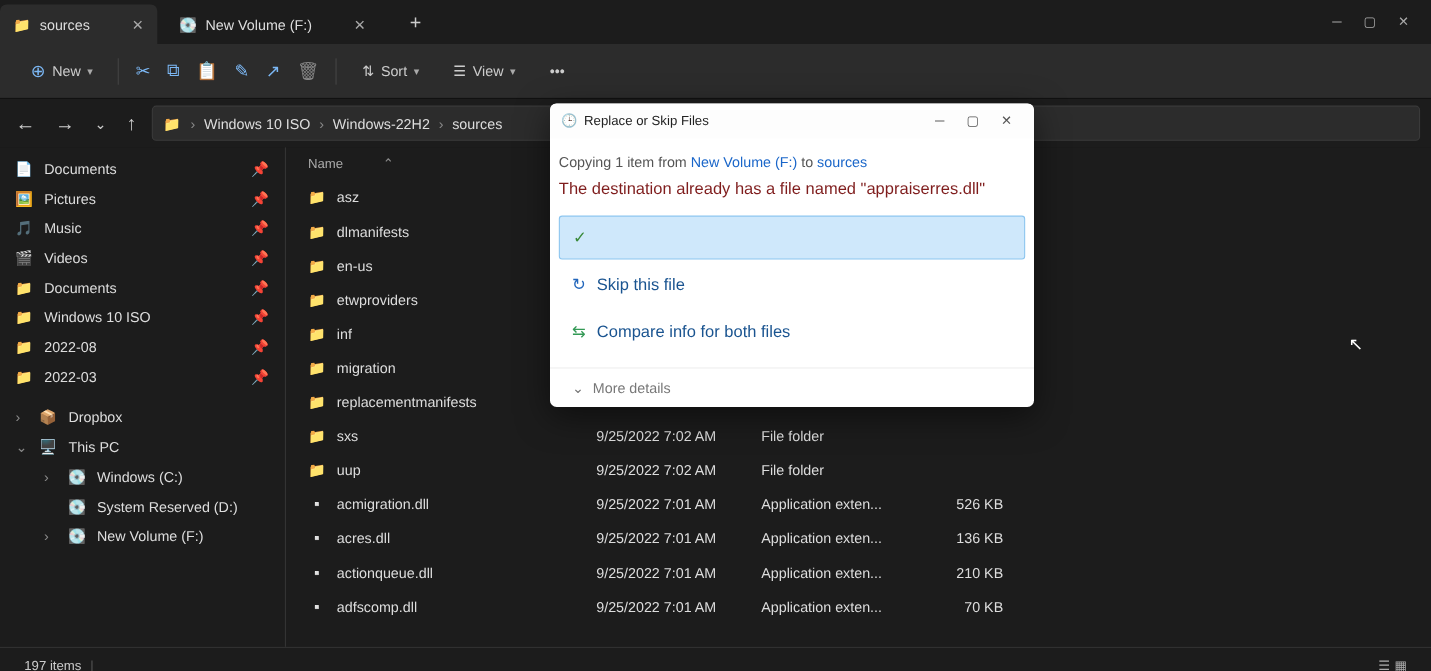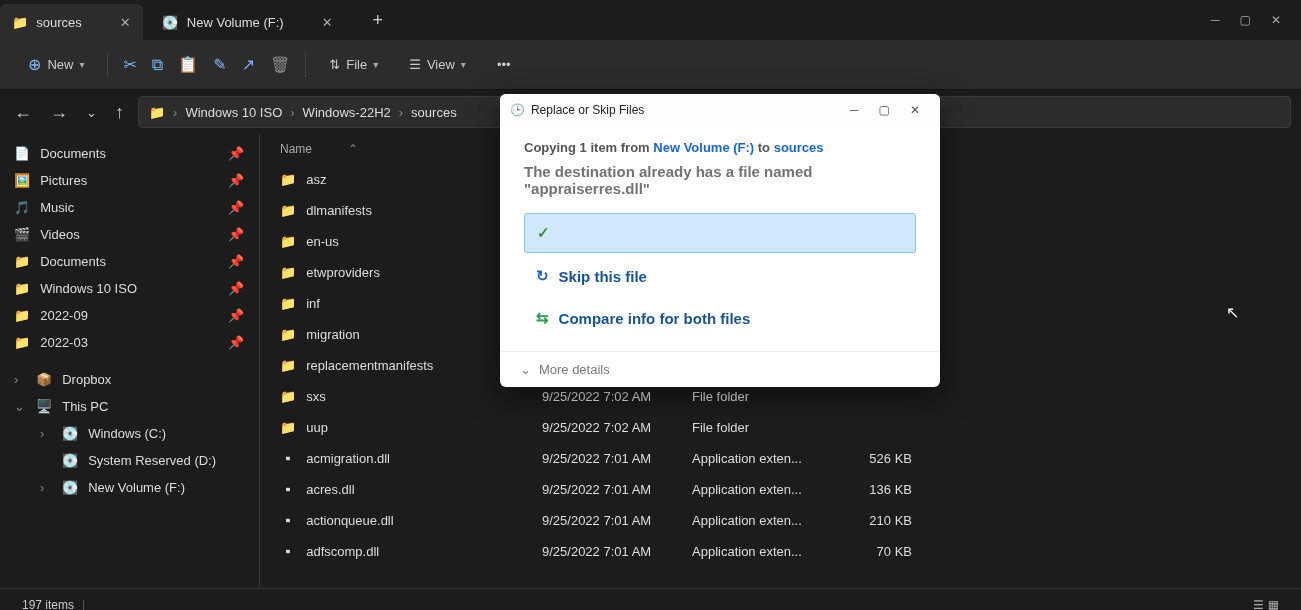--- a/index.html
+++ b/index.html
@@ -36,24 +36,24 @@
 .filerow .ftype { width: 140px; }
 .filerow .fsize { width: 80px; text-align: right; }
 .folder-icon { color: #e8b84a; }
 .file-icon { color: #ccc; }
 .statusbar { height: 33px; background: #1c1c1c; border-top: 1px solid #333; display: flex; align-items: center; padding: 0 22px; font-size: 12px; color: #ccc; }
 .statusbar .viewbtns { margin-left: auto; display:flex; gap:4px; color:#aaa;}
 .dialog { position: absolute; left: 500px; top: 94px; width: 440px; background: #fff; color: #222; border-radius: 6px; box-shadow: 0 8px 30px rgba(0,0,0,0.5); overflow: hidden; z-index: 10; }
 .dlg-title { display: flex; align-items: center; height: 32px; padding: 0 10px; font-size: 12px; background: #fdfdfd; }
 .dlg-title .spacer { flex: 1; }
 .dlg-title .wc { padding: 0 10px; color: #555; }
-.dlg-body { padding: 14px 24px 10px; font-size: 14px; font-weight: bold; }
+.dlg-body { padding: 14px 8px 10px; font-size: 14px; }
 .dlg-copying { font-size: 13px; color: #555; margin-bottom: 8px; }
 .dlg-copying a { color: #1a66c9; text-decoration: none; }
-.dlg-msg { font-size: 15px; color: #737373; margin-bottom: 16px; }
+.dlg-msg { font-size: 15px; color: #7f1d1d; margin-bottom: 16px; }
 .dlg-opt { display: flex; align-items: center; gap: 10px; padding: 10px 12px; border-radius: 3px; font-size: 15px; color: #1a5490; cursor: pointer; margin-bottom:4px;}
 .dlg-opt.selected { background: #cfe8fb; border: 1px solid #8cc5ef; }
 .dlg-more { display: flex; align-items: center; gap: 8px; padding: 10px 20px; font-size: 13px; color: #777; border-top: 1px solid #eee; }
 .cursor { position: absolute; left: 1226px; top: 303px; font-size: 16px; color: #fff; z-index: 20; }
 </style>
 </head>
 <body>
 
 <div class="titlebar">
   <div class="tab active">
@@ -83,21 +83,21 @@
   <div class="tbsep"></div>
   <span class="tbicon">✂</span>
   <span class="tbicon">⧉</span>
   <span class="tbicon">📋</span>
   <span class="tbicon">✎</span>
   <span class="tbicon">↗</span>
   <span class="tbicon" style="color:#888">🗑</span>
   <div class="tbsep"></div>
   <div class="tbtn">
       <span>⇅</span>
-      <span>File</span>
+      <span>Sort</span>
       <span style="font-size:10px;color:#aaa">▾</span>
     </div>
   <div class="tbtn">
       <span>☰</span>
       <span>View</span>
       <span style="font-size:10px;color:#aaa">▾</span>
     </div>
   <div class="tbtn">•••</div>
 </div>
 
@@ -144,21 +144,21 @@
         <span>Documents</span>
         <span class="pin">📌</span>
       </div>
       <div class="side-item">
         <span>📁</span>
         <span>Windows 10 ISO</span>
         <span class="pin">📌</span>
       </div>
       <div class="side-item">
         <span>📁</span>
-        <span>2022-09</span>
+        <span>2022-08</span>
         <span class="pin">📌</span>
       </div>
       <div class="side-item">
         <span>📁</span>
         <span>2022-03</span>
         <span class="pin">📌</span>
       </div>
       <div class="side-div"></div>
       <div class="side-item">
         <span class="chev">›</span>

